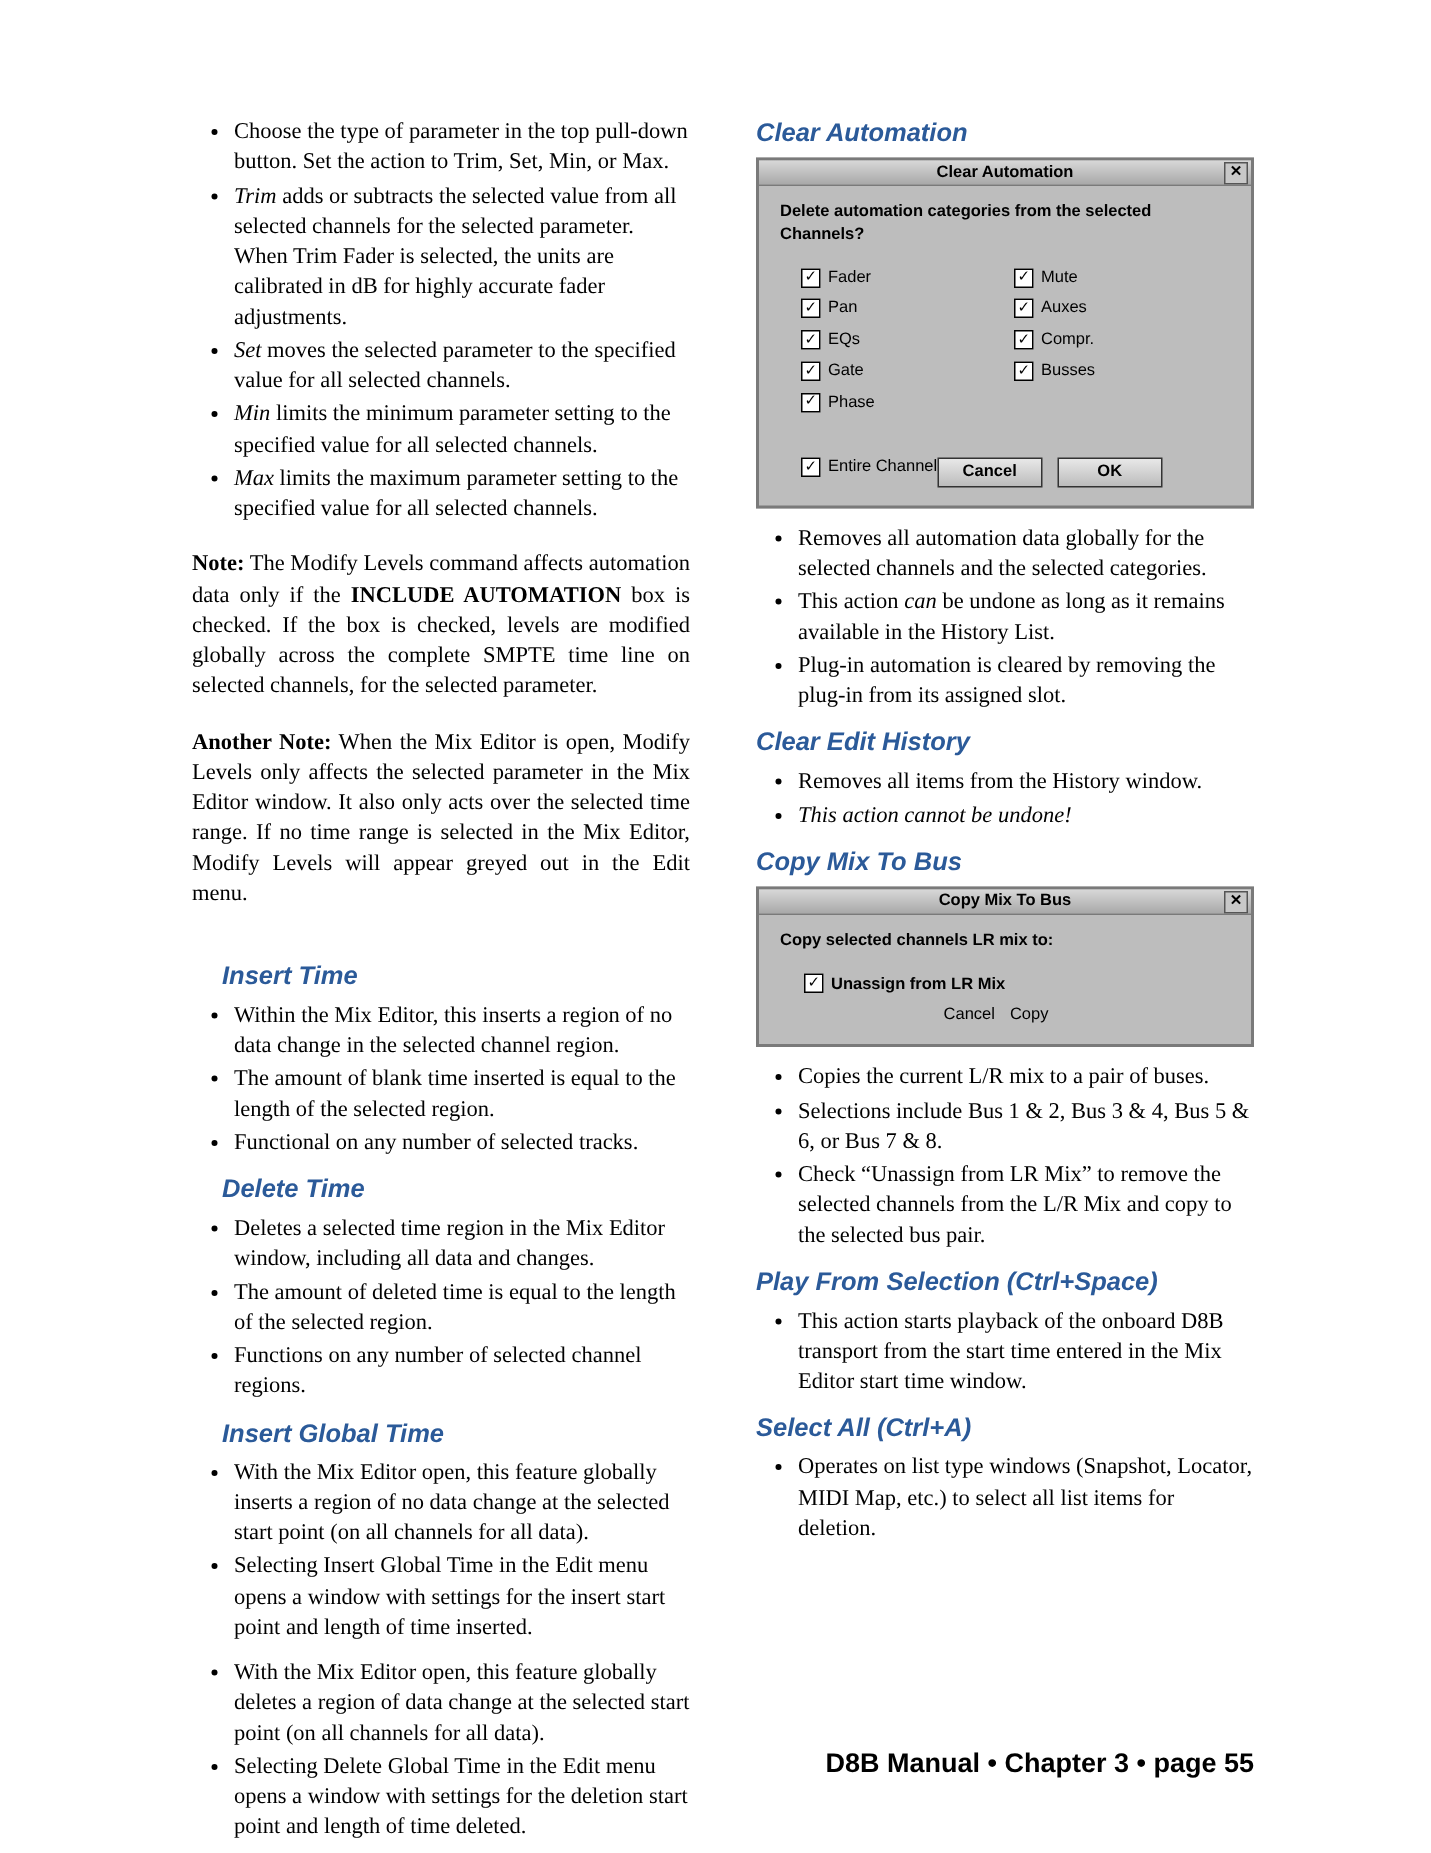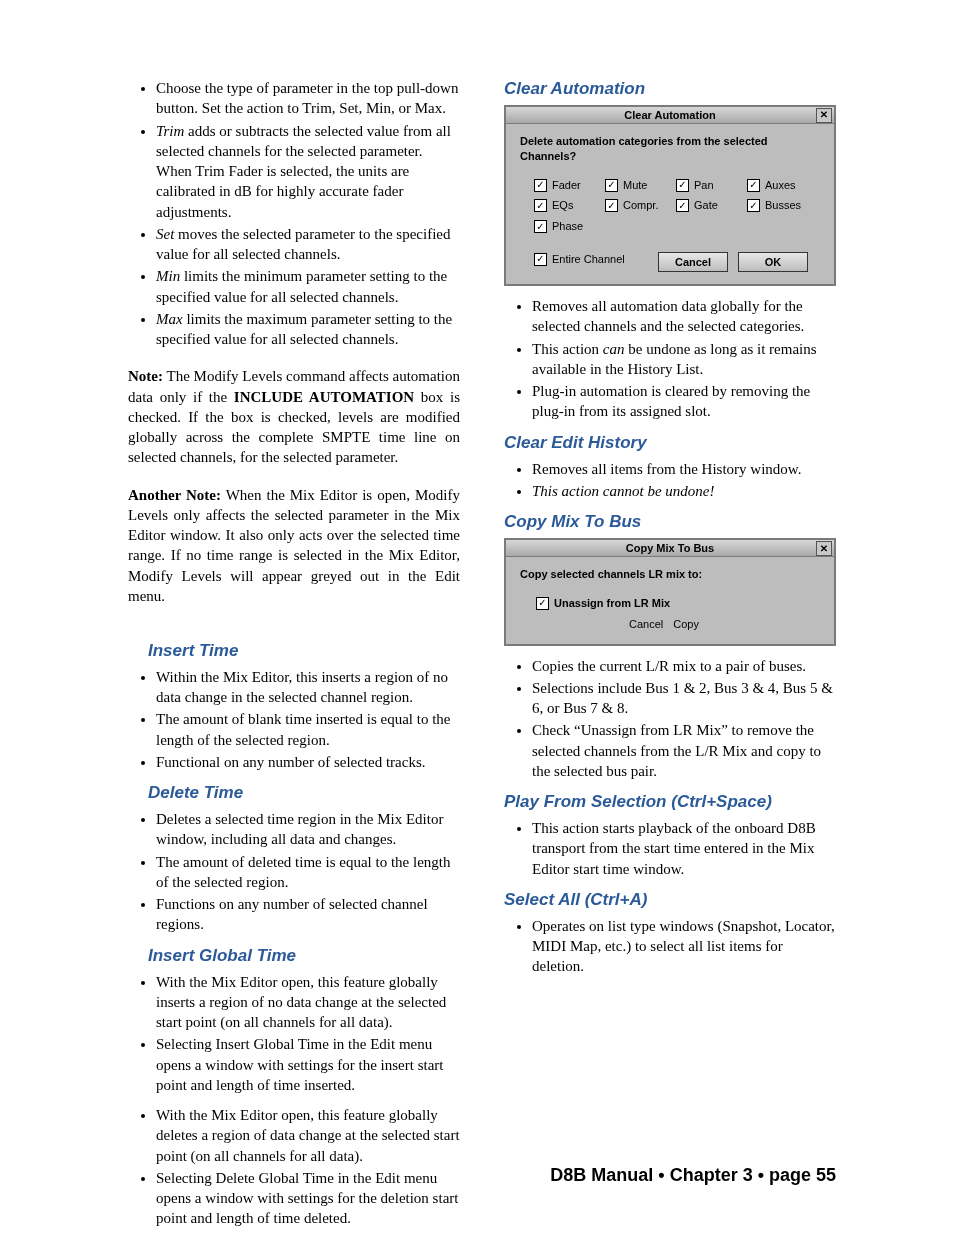--- a/index.html
+++ b/index.html
@@ -12,30 +12,30 @@
 p{margin:17px 0 10px 0}
 .note{text-align:justify}
 .footer{position:absolute;right:118px;bottom:48px;font-family:'Trebuchet MS',Arial,sans-serif;font-size:18px;font-weight:700}
 
 
 .dlg{border:2px solid #7a7a7a;background:#bdbdbd;font-family:Tahoma,Arial,sans-serif;font-size:11px;margin:4px 0 10px 0}
 .dlg-title{background:linear-gradient(#d8d8d8,#a8a8a8);border-bottom:1px solid #7a7a7a;display:flex;align-items:center;justify-content:center;height:16px;position:relative;font-weight:700}
 .dlg-title .x{position:absolute;right:2px;top:1px;width:14px;height:13px;border:1px solid #555;background:#c8c8c8;display:flex;align-items:center;justify-content:center;font-size:10px;line-height:1}
 .dlg-body{padding:10px 26px 12px 14px}
 .dlg-prompt{font-weight:700;margin-bottom:14px}
-.chk-grid{display:grid;grid-template-columns:repeat(4,1fr);gap:6px 10px;margin-bottom:12px;padding-left:14px}
+.chk-grid{display:grid;grid-template-columns:repeat(2,1fr);gap:6px 10px;margin-bottom:23px;padding-left:14px}
 .chk,.radio{display:flex;align-items:center;gap:5px}
 .chk .box{width:11px;height:11px;border:1px solid #000;background:#fff;display:flex;align-items:center;justify-content:center;font-size:10px;line-height:1}
 .chk .box::after{content:"✓";font-size:10px}
 .radio .dot{width:11px;height:11px;border:1px solid #000;background:#fff;display:flex;align-items:center;justify-content:center}
 .radio .dot.sel::after{content:"";width:5px;height:5px;background:#c00}
 .radio .dot.unsel::after{content:"";width:5px;height:5px;background:#333}
 .dlg-buttons{display:flex;gap:10px;justify-content:flex-end;margin-top:6px}
 .dlg-buttons .btn{min-width:68px;height:18px;border:1px solid #333;background:linear-gradient(#e8e8e8,#bcbcbc);display:flex;align-items:center;justify-content:center;font-weight:700;font-size:11px}
-.entire-row{display:flex;justify-content:space-between;align-items:center;padding-left:14px}
+.entire-row{display:flex;justify-content:flex-start;align-items:center;padding-left:14px}
 .copy-list{display:flex;flex-direction:column;gap:5px;margin:0 0 12px 6px}
 .copy-btns{display:flex;gap:10px;justify-content:center;margin-top:6px}
 </style>
 </head>
 <body>
 
 <div class="page">
 <div class="cols">
 
 <div class="col">

